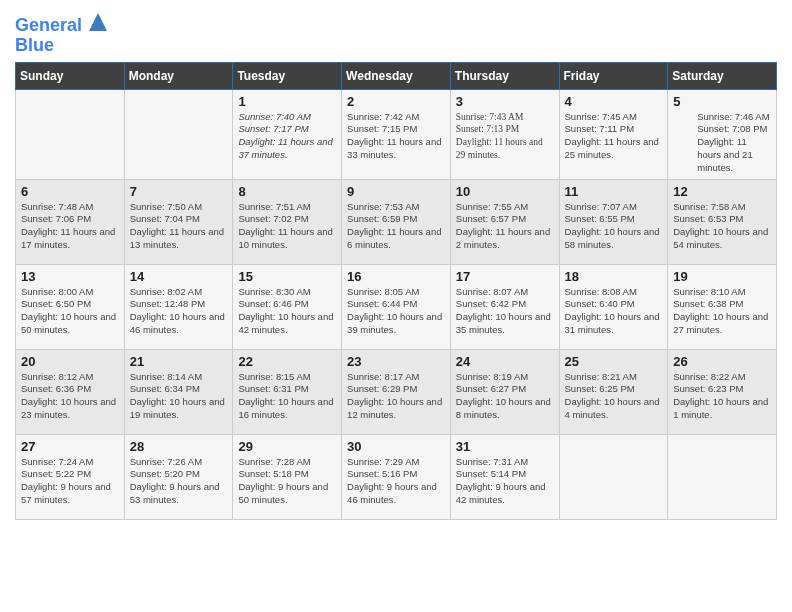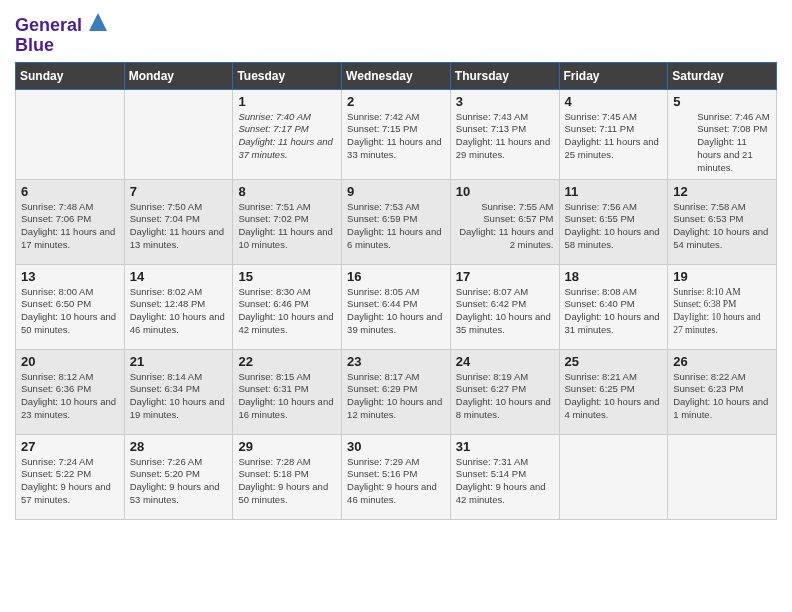--- a/index.html
+++ b/index.html
@@ -21,21 +21,21 @@
       align-items: center;
       margin-top: 6px;
     }
     .logo-text {
       font-size: 18px;
       font-weight: bold;
       color: #333;
       line-height: 1.1;
     }
     .logo-text span {
-      color: #4c1d95;
+      color: #3b82f6;
     }
     .logo-icon {
       width: 18px;
       height: 18px;
       margin-left: 2px;
       margin-top: -8px;
     }
     .title-area {
       text-align: right;
     }
@@ -140,21 +140,21 @@
 Daylight: 11 hours and 37 minutes.</div>
         </td>
         <td>
           <span class="day-number">2</span>
           <div class="day-info" style="white-space: pre-line;">Sunrise: 7:42 AM
 Sunset: 7:15 PM
 Daylight: 11 hours and 33 minutes.</div>
         </td>
         <td>
           <span class="day-number">3</span>
-          <div class="day-info" style="white-space: pre-line;">Sunrise: 7:43 AM
+          <div class="day-info" style="white-space: pre-line; font-family: Liberation Serif, serif;">Sunrise: 7:43 AM
 Sunset: 7:13 PM
 Daylight: 11 hours and 29 minutes.</div>
         </td>
         <td>
           <span class="day-number">4</span>
           <div class="day-info" style="white-space: pre-line;">Sunrise: 7:45 AM
 Sunset: 7:11 PM
 Daylight: 11 hours and 25 minutes.</div>
         </td>
         <td>
@@ -184,27 +184,27 @@
 Daylight: 11 hours and 10 minutes.</div>
         </td>
         <td>
           <span class="day-number">9</span>
           <div class="day-info" style="white-space: pre-line;">Sunrise: 7:53 AM
 Sunset: 6:59 PM
 Daylight: 11 hours and 6 minutes.</div>
         </td>
         <td>
           <span class="day-number">10</span>
-          <div class="day-info" style="white-space: pre-line; text-align: right;">Sunrise: 7:55 AM
+          <div class="day-info" style="white-space: pre-line;">Sunrise: 7:55 AM
 Sunset: 6:57 PM
 Daylight: 11 hours and 2 minutes.</div>
         </td>
         <td>
           <span class="day-number">11</span>
-          <div class="day-info" style="white-space: pre-line;">Sunrise: 7:56 AM
+          <div class="day-info" style="white-space: pre-line;">Sunrise: 7:07 AM
 Sunset: 6:55 PM
 Daylight: 10 hours and 58 minutes.</div>
         </td>
         <td>
           <span class="day-number">12</span>
           <div class="day-info" style="white-space: pre-line;">Sunrise: 7:58 AM
 Sunset: 6:53 PM
 Daylight: 10 hours and 54 minutes.</div>
         </td>
       </tr>
@@ -240,21 +240,21 @@
 Daylight: 10 hours and 35 minutes.</div>
         </td>
         <td>
           <span class="day-number">18</span>
           <div class="day-info" style="white-space: pre-line;">Sunrise: 8:08 AM
 Sunset: 6:40 PM
 Daylight: 10 hours and 31 minutes.</div>
         </td>
         <td>
           <span class="day-number">19</span>
-          <div class="day-info" style="white-space: pre-line; font-family: Liberation Serif, serif;">Sunrise: 8:10 AM
+          <div class="day-info" style="white-space: pre-line;">Sunrise: 8:10 AM
 Sunset: 6:38 PM
 Daylight: 10 hours and 27 minutes.</div>
         </td>
       </tr>
       <tr>
         <td>
           <span class="day-number">20</span>
           <div class="day-info" style="white-space: pre-line;">Sunrise: 8:12 AM
 Sunset: 6:36 PM
 Daylight: 10 hours and 23 minutes.</div>

